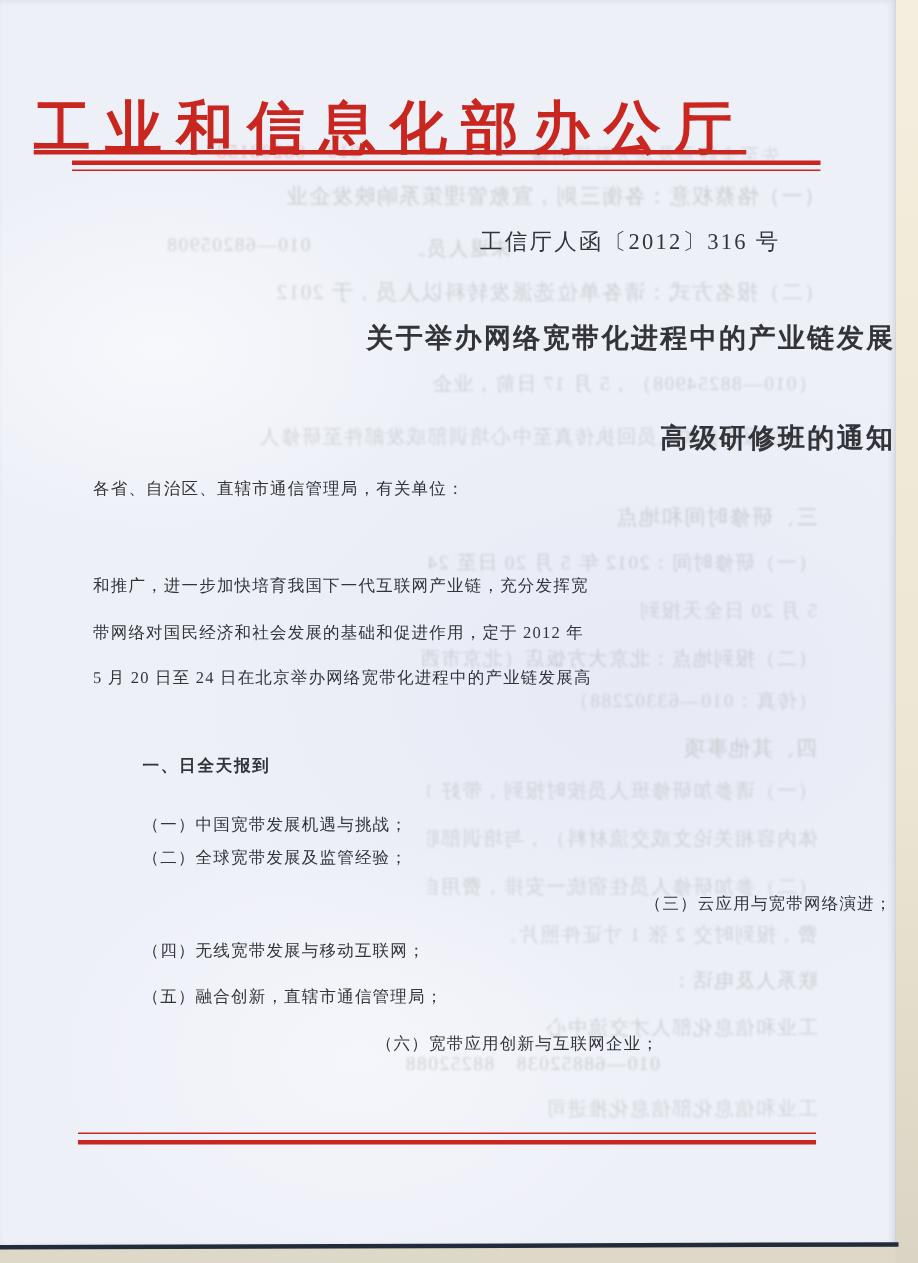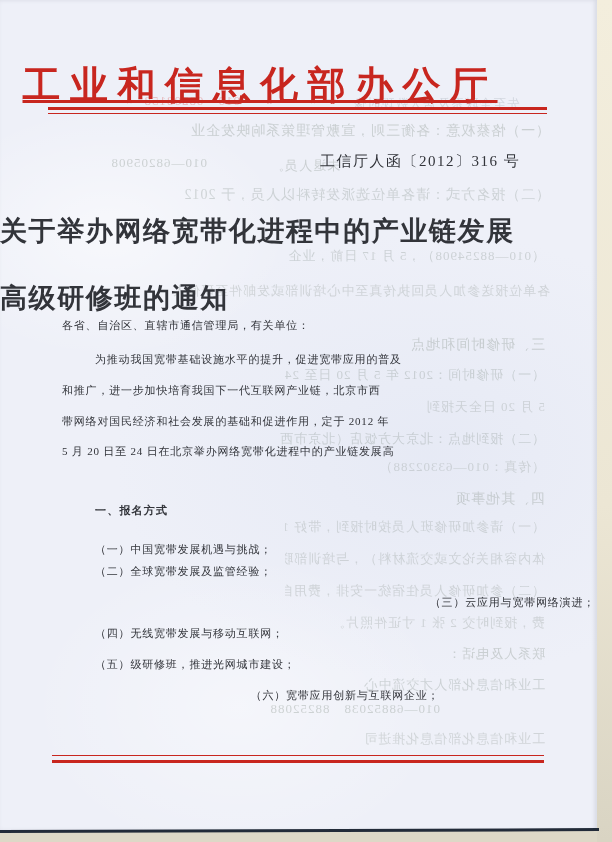--- a/index.html
+++ b/index.html
@@ -16,22 +16,22 @@
       box-shadow:inset -2px 0 4px rgba(100,105,125,0.18);}
   .page-bottom-edge{position:absolute;left:0;top:830px;width:599px;height:3px;
       background:#222b39;transform:rotate(-0.18deg);transform-origin:left center;}
   .letterhead{position:absolute;left:0;top:60px;width:511px;margin:0;text-align:center;
       font-size:38px;font-weight:bold;letter-spacing:9.5px;padding-left:9px;box-sizing:border-box;
       white-space:nowrap;text-decoration:underline;}
   .rule-top{position:absolute;left:48px;top:107px;width:499px;height:3px;
       border-top:3.5px solid;border-bottom:1.5px solid;}
   .doc-number{position:absolute;left:320px;top:152px;width:240px;
       font-size:15px;letter-spacing:1.5px;white-space:nowrap;}
-  .doc-title{position:absolute;left:0;width:597px;text-align:left;
-      font-size:27px;font-weight:bold;letter-spacing:1.6px;white-space:nowrap;}
+  .doc-title{position:absolute;left:0;width:597px;text-align:right;
+      font-size:18px;font-weight:bold;letter-spacing:1.6px;white-space:nowrap;}
   .doc-title.l1{top:213px;}
   .doc-title.l2{top:256px;margin-top:24px;}
   .bodyline{position:absolute;left:62px;width:500px;font-size:11px;letter-spacing:0.8px;
       white-space:nowrap;}
   .indent{padding-left:33px;}
   .heading{font-family:"Liberation Sans","DejaVu Sans",sans-serif;font-weight:bold;
       letter-spacing:1.2px;}
   .rule-bottom{position:absolute;left:52px;top:755px;width:492px;height:4px;
       border-top:1.5px solid;border-bottom:3.5px solid;}
   .bleed{position:absolute;transform:scaleX(-1);filter:blur(0.7px);
@@ -74,31 +74,30 @@
 
     <div class="rule-top" style="border-color: rgb(200, 38, 31);"></div>
 
     <div class="doc-number" style="color: rgb(50, 52, 58);">工信厅人函〔2012〕316 号</div>
 
     <div class="doc-title l1" style="color: rgb(50, 52, 58);">关于举办网络宽带化进程中的产业链发展</div>
     <div class="doc-title l2" style="color: rgb(50, 52, 58);">高级研修班的通知</div>
 
     <div class="bodyline" style="top: 318px; color: rgb(50, 52, 58);">各省、自治区、直辖市通信管理局，有关单位：</div>
 
-    <div class="bodyline indent" style="top: 352px; color: rgb(50, 52, 58);">为推动我国宽带基础设施水平的提升，促进宽带应用的普及</div>
-    <div class="bodyline" style="top: 383px; color: rgb(50, 52, 58);">和推广，进一步加快培育我国下一代互联网产业链，北京市西</div>
+    <div class="bodyline" style="top: 383px; color: rgb(50, 52, 58);">和推广，进一步加快培育我国下一代互联网产业链，充分发挥宽</div>
     <div class="bodyline" style="top: 414px; color: rgb(50, 52, 58);">带网络对国民经济和社会发展的基础和促进作用，定于 2012 年</div>
     <div class="bodyline" style="top: 444px; color: rgb(50, 52, 58);">5 月 20 日至 24 日在北京举办网络宽带化进程中的产业链发展高</div>
 
-    <div class="bodyline indent heading" style="top: 503px; color: rgb(50, 52, 58);">一、报名方式</div>
+    <div class="bodyline indent heading" style="top: 503px; color: rgb(50, 52, 58);">一、日全天报到</div>
 
     <div class="bodyline indent" style="top: 542px; color: rgb(50, 52, 58);">（一）中国宽带发展机遇与挑战；</div>
     <div class="bodyline indent" style="top: 564px; color: rgb(50, 52, 58);">（二）全球宽带发展及监管经验；</div>
     <div class="bodyline indent" style="top: 595px; color: rgb(50, 52, 58); text-align: right;">（三）云应用与宽带网络演进；</div>
     <div class="bodyline indent" style="top: 626px; color: rgb(50, 52, 58);">（四）无线宽带发展与移动互联网；</div>
-    <div class="bodyline indent" style="top: 657px; color: rgb(50, 52, 58);">（五）级研修班，推进光网城市建设；</div>
+    <div class="bodyline indent" style="top: 657px; color: rgb(50, 52, 58);">（五）融合创新，直辖市通信管理局；</div>
     <div class="bodyline indent" style="top: 688px; color: rgb(50, 52, 58); text-align: center;">（六）宽带应用创新与互联网企业；</div>
 
     <div class="rule-bottom" style="border-color: rgb(200, 38, 31);"></div>
   </div>
 
   <div class="page-bottom-edge"></div>
 </div>
 
 </body></html>

